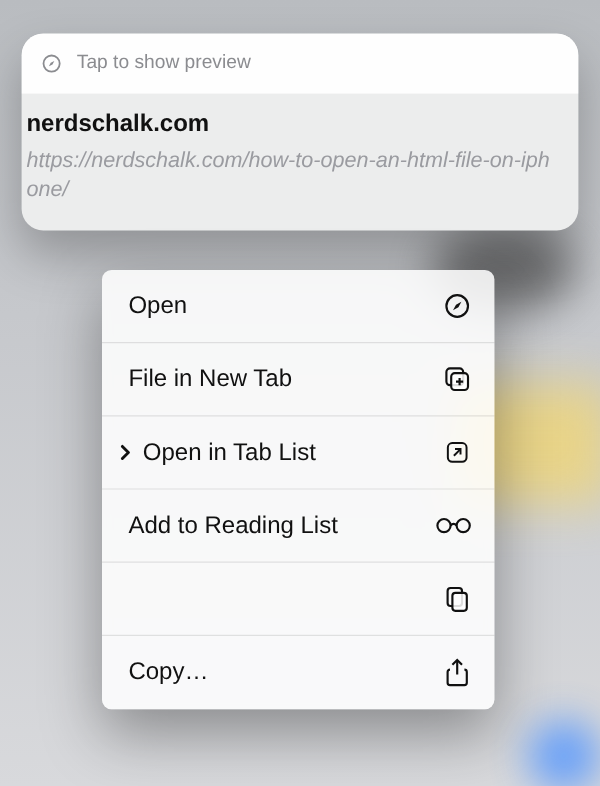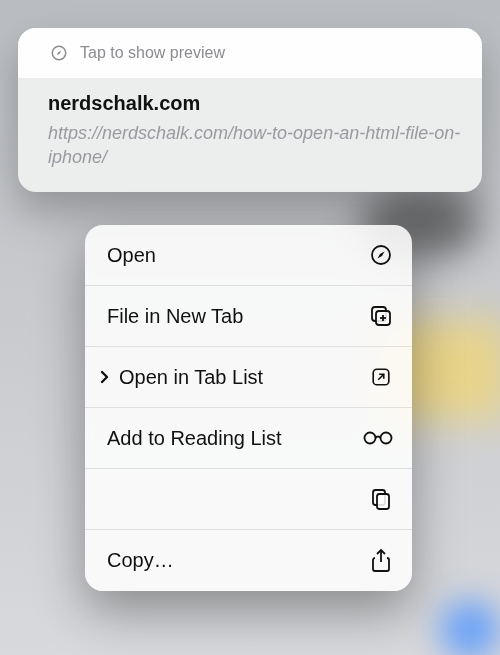--- a/index.html
+++ b/index.html
@@ -46,27 +46,27 @@
     left: 18px; right: 18px; top: 28px;
     background: #eceded;
     border-radius: 18px;
     box-shadow: 0 20px 40px rgba(0,0,0,.25);
     overflow: hidden;
   }
   .preview-top {
     display: flex;
     align-items: center;
     gap: 8px;
-    padding: 12px 16px 12px 28px;
+    padding: 12px 16px 12px 12px;
     background: #fefefe;
     font-size: 16px;
     color: #8b8c90;
   }
   .preview-body {
-    padding: 14px 18px 22px 30px;
+    padding: 14px 18px 22px 4px;
   }
   .preview-domain {
     font-size: 20px;
     font-weight: 700;
     color: #111;
     margin-bottom: 6px;
   }
   .preview-url {
     font-size: 18px;
     color: #9a9ba0;
@@ -74,21 +74,21 @@
     word-break: break-all;
     font-style: italic;
   }
 
   
   .menu {
     position: absolute;
     left: 85px; top: 225px;
     width: 327px;
     background: rgba(255,255,255,.86);
-    border-radius: 18px;
+    border-radius: 8px;
     box-shadow: 0 20px 50px rgba(0,0,0,.35);
     backdrop-filter: blur(4px);
   }
   .menu-item {
     display: flex;
     align-items: center;
     height: 61px;
     padding: 0 18px 0 22px;
     font-size: 20px;
     color: #111;

